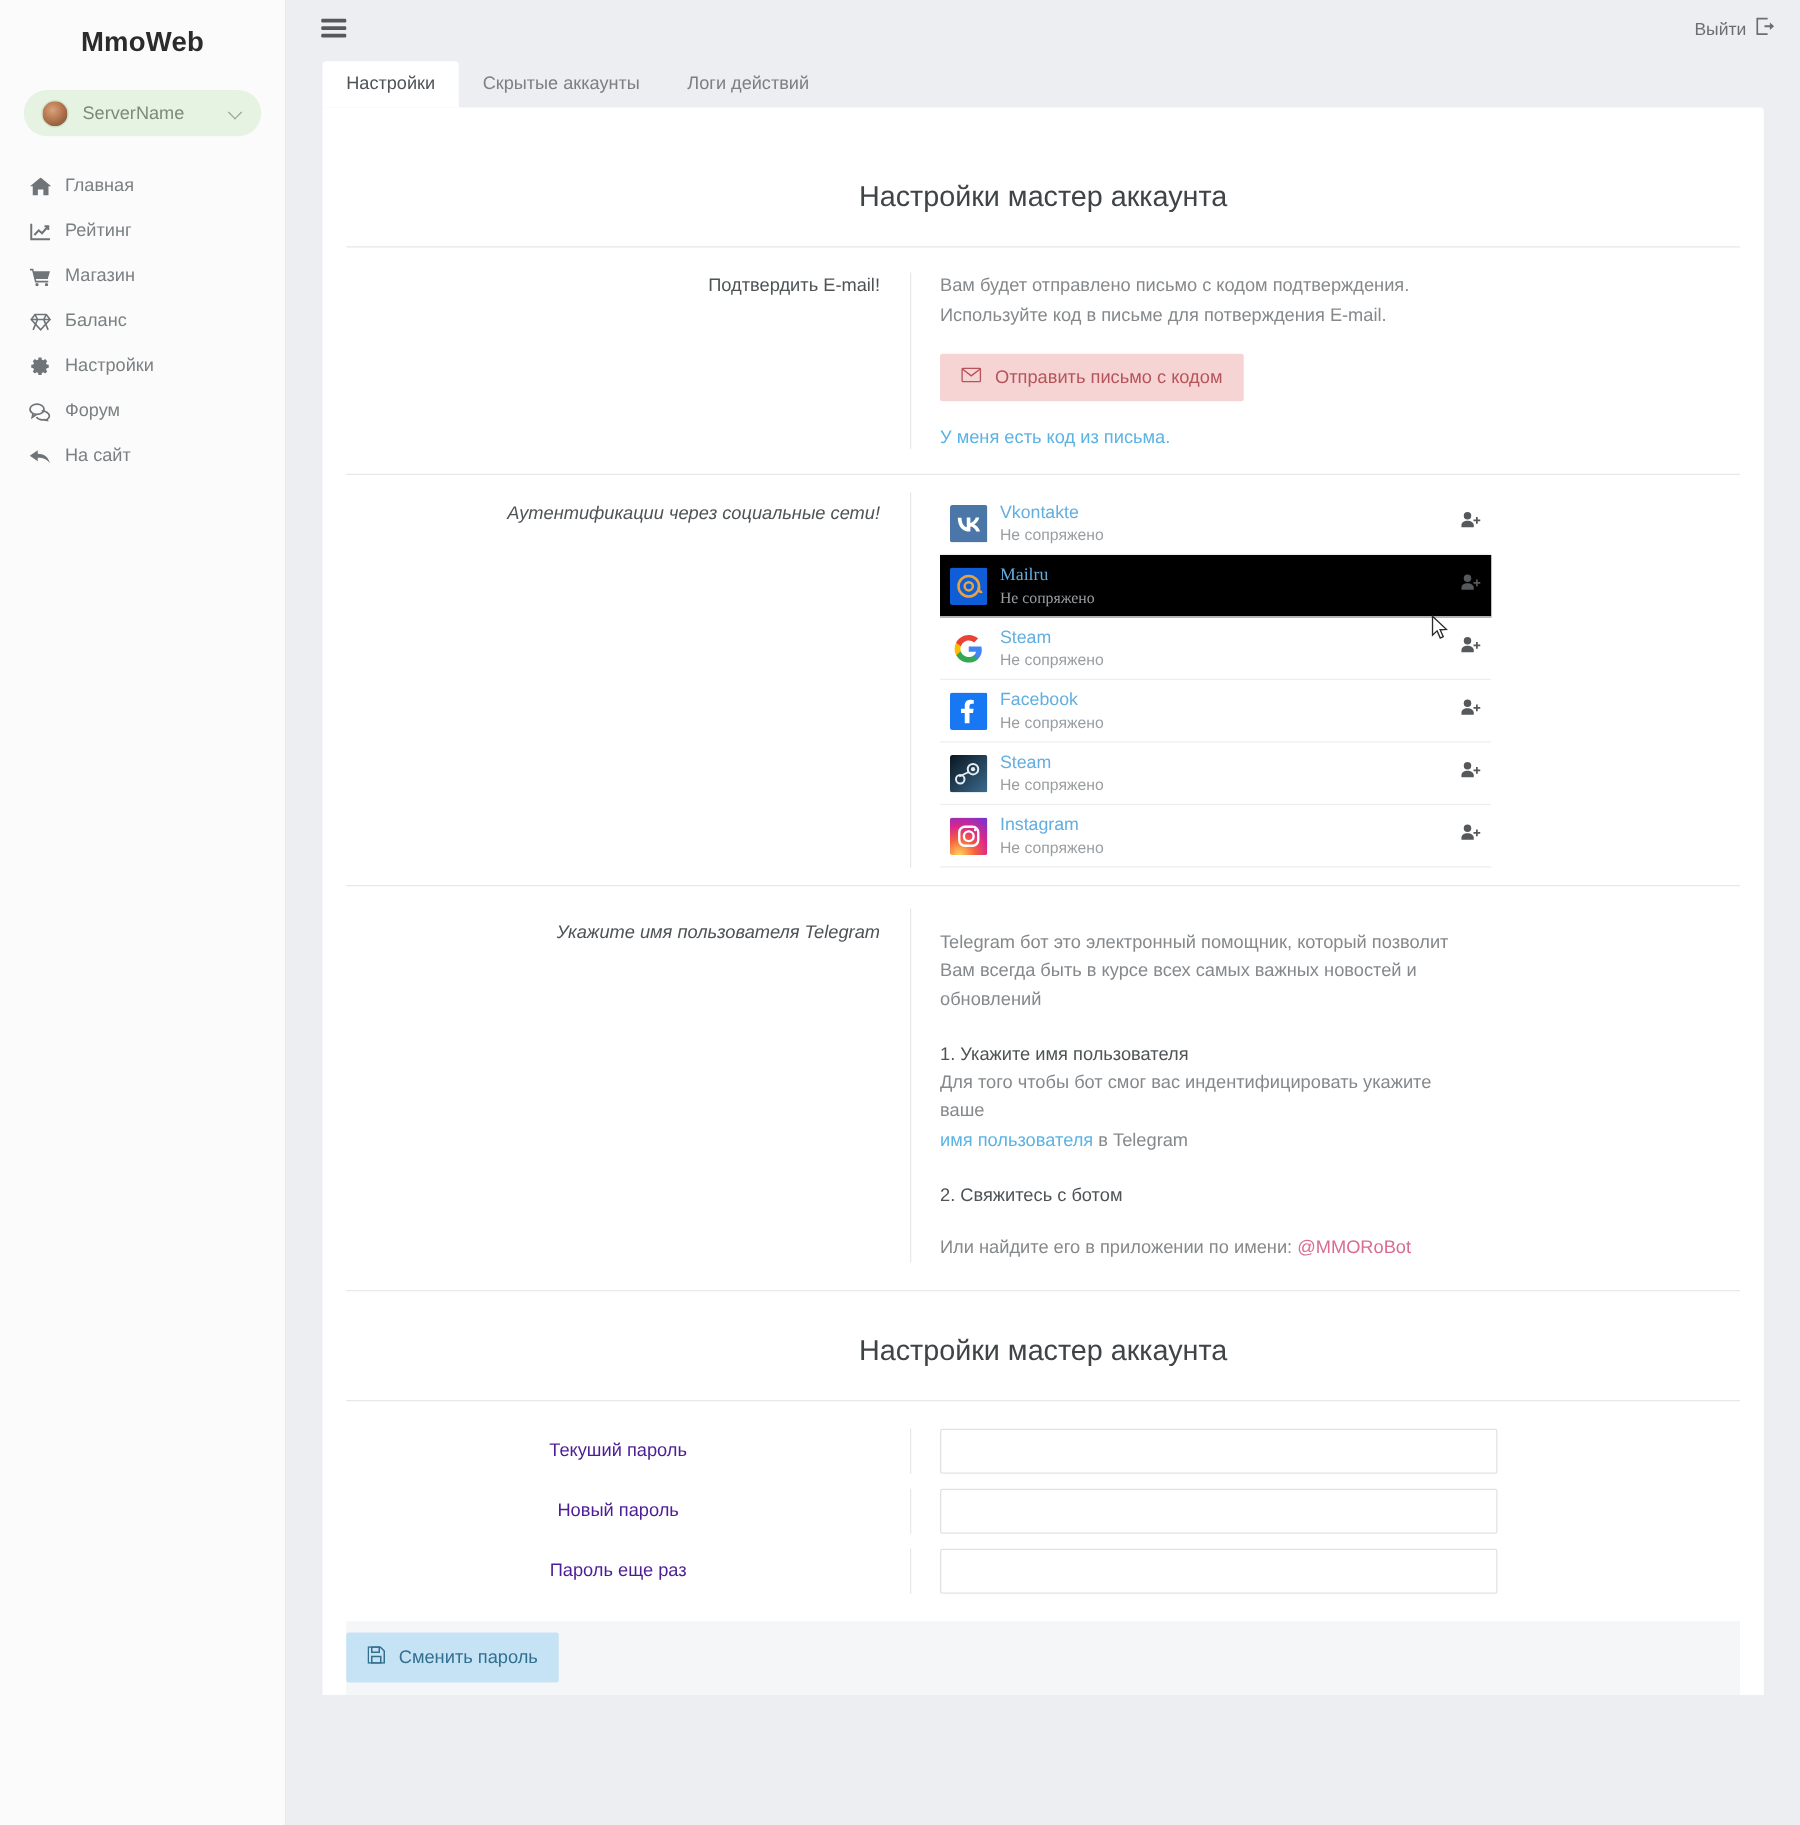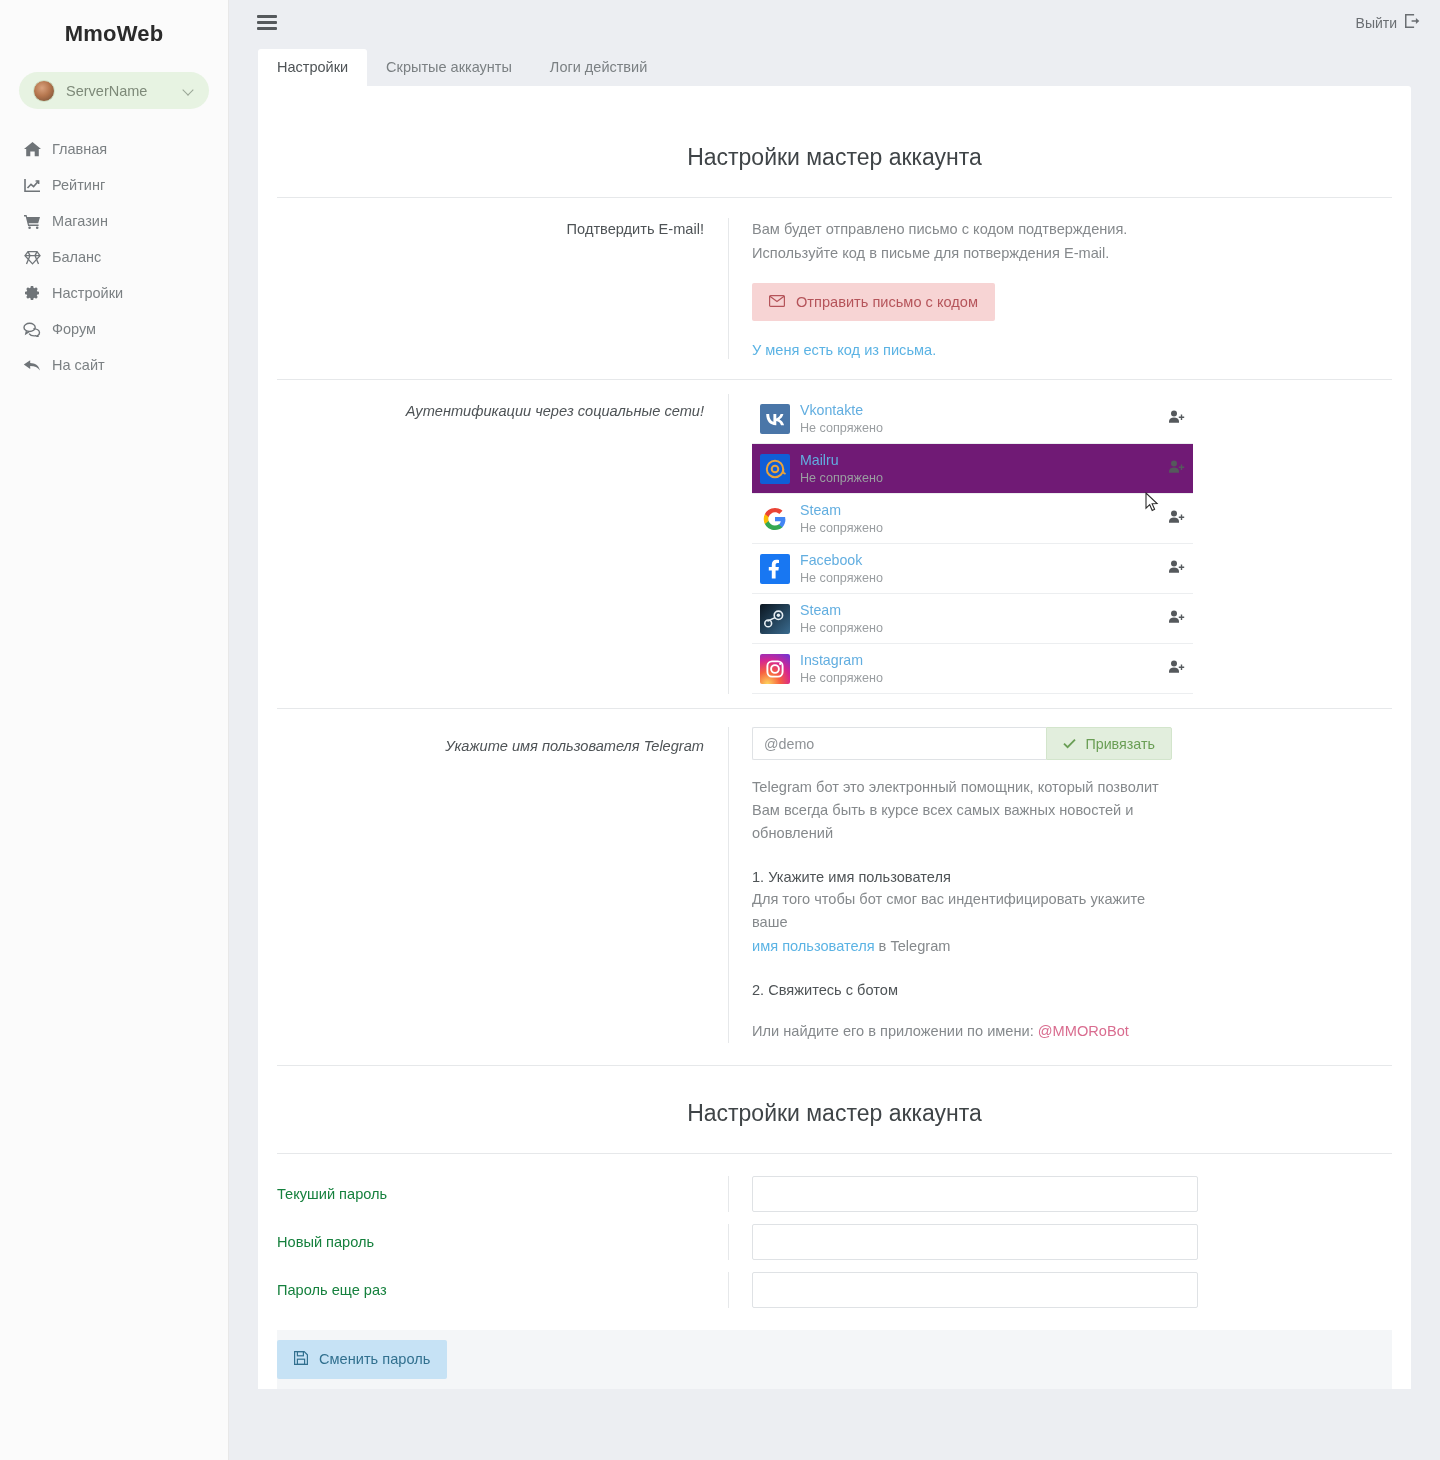--- a/index.html
+++ b/index.html
@@ -158,21 +158,21 @@
   
   .social-list { width: 441px; }
   .social-row {
     display: flex; align-items: center;
     height: 50px;
     border-bottom: 1px solid #eceef0;
     padding: 0 8px 0 0;
     cursor: pointer;
   }
   .social-row:last-child { border-bottom: 1px solid #eceef0; }
-  .social-row.hovered { background: #701a75; }
+  .social-row.hovered { background: #000000; font-family: Liberation Serif, serif; }
   .social-ico { width: 30px; height: 30px; flex: none; margin: 0 10px 0 8px; border-radius: 2px; overflow: hidden; }
   .social-ico svg, .social-ico > div { display: block; width: 30px; height: 30px; }
   .social-txt { flex: 1; line-height: 1.18; }
   .social-name { font-size: 14.2px; color: #62aee0; }
   .social-state { font-size: 12.6px; color: #9a9ea1; margin-top: 2px; }
   .social-act { width: 26px; text-align: right; color: #55595c; flex: none; }
 
   
   .tg-input-wrap { display: flex; width: 420px; }
   .tg-input {
@@ -192,23 +192,23 @@
     font-size: 14.3px; font-family: inherit; cursor: pointer;
     border-radius: 0 2px 2px 0;
   }
   .tg-block { margin-top: 16px; width: 430px; }
   .tg-h { font-size: 14.6px; color: #4e5356; margin: 24px 0 3px 0; }
   .tg-p { font-size: 14.6px; color: #85898c; line-height: 1.58; margin: 0; }
 
   
   .pw-row { display: flex; align-items: center; padding: 0 19px; margin-bottom: 12px; }
   .pw-label {
-    width: 452px; min-width: 452px; text-align: left; padding-right: 16px;
+    width: 452px; min-width: 452px; text-align: center; padding-right: 16px;
     border-right: 1px solid #e6e8ea;
-    font-size: 14.6px; color: #15803d;
+    font-size: 14.6px; color: #4c1d95;
     height: 36px; line-height: 36px;
   }
   .pw-input-wrap { padding-left: 23px; }
   .pw-input {
     width: 446px; height: 36px;
     border: 1px solid #dfe2e5; border-radius: 2px;
     padding: 0 11px; font-size: 14.3px; font-family: inherit;
     outline: none; background: #fff; color: #55595c;
   }
   .pw-footer {
@@ -513,31 +513,20 @@
         </div>
       </div>
 
       <div class="hr"></div>
 
       <div class="row" style="padding-top:18px;padding-bottom:22px;">
         <div class="label-col" style="padding-top:8px;">
           <div class="lbl-plain">Укажите имя пользователя Telegram</div>
         </div>
         <div class="field-col">
-          <div class="tg-input-wrap">
-            <input class="tg-input" type="text" placeholder="@demo" style="">
-            <button class="tg-btn">
-              <span>
-                <svg width="13" height="11" viewBox="0 0 13 11" fill="none" stroke="currentColor" stroke-width="1.8">
-                    <path d="M1 5.6 4.6 9.2 12 1.6"></path>
-                  </svg>
-              </span>
-              <span>Привязать</span>
-            </button>
-          </div>
 
           <div class="tg-block">
             <p class="tg-p">Telegram бот это электронный помощник, который позволит Вам всегда быть в курсе всех самых важных новостей и обновлений</p>
 
             <div class="tg-h">1. Укажите имя пользователя</div>
             <p class="tg-p">
               <span>Для того чтобы бот смог вас индентифицировать укажите ваше</span>
               <br>
               <a class="link">имя пользователя</a><span> в Telegram</span>
             </p>

